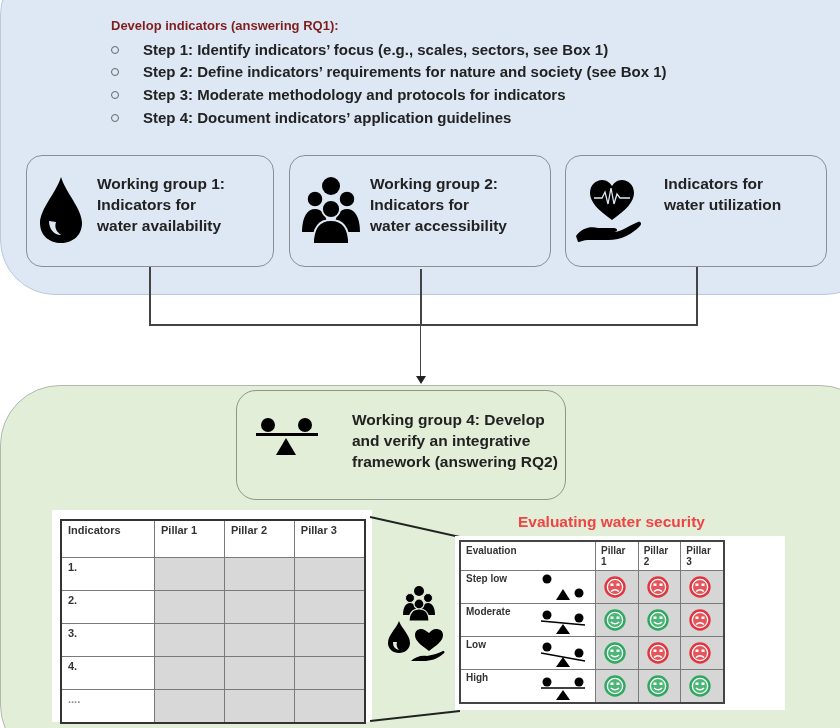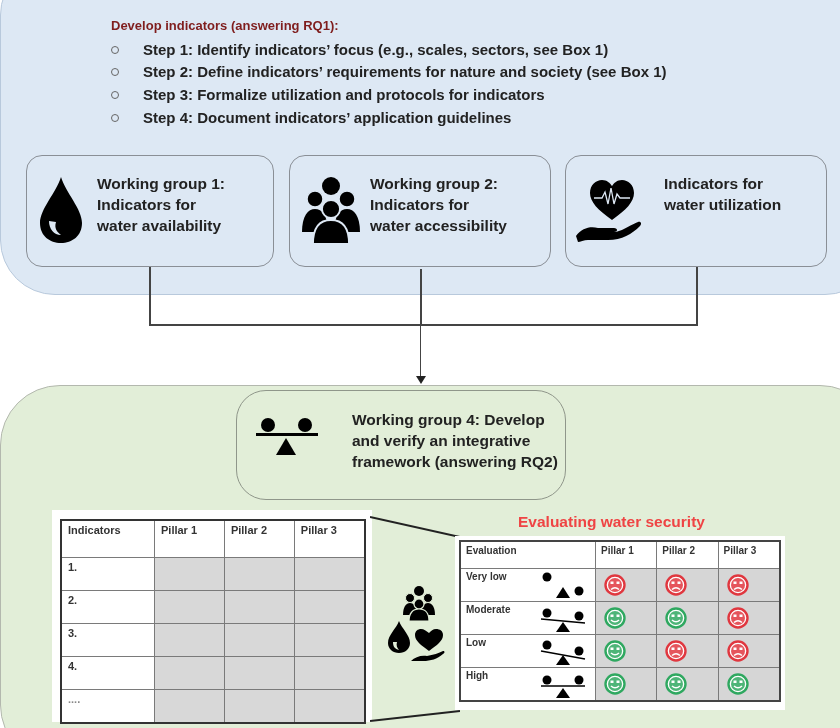--- a/index.html
+++ b/index.html
@@ -31,52 +31,52 @@
   .line { background: #444; }
 
   
   #panel-bottom {
     left: 0; top: 385px; width: 880px; height: 380px;
     background: #e2eed8; border: 1.5px solid #b3b8ae;
     border-radius: 60px; box-sizing: border-box;
   }
   #wg4-box {
     left: 236px; top: 390px; width: 330px; height: 110px;
-    background: #e2eed8; border: 1.6px solid #8f968a; border-radius: 30px; box-sizing: border-box;
+    background: #e2eed8; border: 1.6px solid #8f968a; border-radius: 20px; box-sizing: border-box;
   }
 
   
   #ind-wrap { left: 52px; top: 510px; width: 320px; height: 212px; background: #fff; }
   table.grid { border-collapse: collapse; font-size: 11px; font-weight: bold; color: #333; }
   table.grid td, table.grid th { border: 1.4px solid #7a7a7a; text-align: left; vertical-align: top; padding: 3px 6px; }
   #ind-table { position: absolute; left: 8px; top: 9px; width: 306px; border: 2px solid #333; }
   #ind-table th { height: 30px; background: #fff; }
   #ind-table td { height: 26px; }
   #ind-table td.num { background: #fff; }
   #ind-table td.gray { background: #d8d8d8; }
 
   
   #eval-title { left: 518px; top: 513px; font-size: 15.5px; font-weight: bold; color: #ef4444; }
   #eval-wrap { left: 455px; top: 536px; width: 330px; height: 174px; background: #fff; }
-  #eval-table { position: absolute; left: 4px; top: 4px; width: 322px; border: 2px solid #444; font-size: 10px; }
+  #eval-table { position: absolute; left: 4px; top: 4px; width: 266px; border: 2px solid #444; font-size: 10px; }
   #eval-table th { height: 20px; padding: 3px 5px; }
   #eval-table td { height: 28px; padding: 2px 5px; }
   #eval-table td.lvl { position: relative; width: 124px; background: #fff; }
   #eval-table td.cell { background: #d6d6d6; text-align: left; vertical-align: middle; padding-left: 8px; }
   .face { width: 22px; height: 22px; display: block; }
   .scale-small { position: absolute; right: 6px; bottom: 2px; width: 52px; height: 32px; }
 </style>
 </head>
 <body>
 
 <div id="panel-top" class="abs"></div>
 <div id="steps-title" class="abs">Develop indicators (answering RQ1):</div>
 <div class="abs step" style="top:41px"><span class="bullet"></span><span>Step 1: Identify indicators’ focus (e.g., scales, sectors, see Box 1)</span></div>
 <div class="abs step" style="top:63px"><span class="bullet"></span><span>Step 2: Define indicators’ requirements for nature and society (see Box 1)</span></div>
-<div class="abs step" style="top:86px"><span class="bullet"></span><span>Step 3: Formalize utilization and protocols for indicators</span></div>
+<div class="abs step" style="top:86px"><span class="bullet"></span><span>Step 3: Moderate methodology and protocols for indicators</span></div>
 <div class="abs step" style="top:109px"><span class="bullet"></span><span>Step 4: Document indicators’ application guidelines</span></div>
 
 <div class="abs wg-box" style="left:26px;width:248px">
   <svg class="abs" style="left:9px;top:19px" width="50" height="70" viewBox="0 0 50 70">
     <path d="M25 2 C20 18 4 34 4 48 C4 61 14 68 25 68 C36 68 46 61 46 48 C46 34 30 18 25 2 Z" fill="#000"></path>
     <path d="M13 46 C13 54 18 60 25 60 C21 57 18 53 20 47 Z" fill="#dde8f4"></path>
   </svg>
   <div class="abs wg-text" style="left:70px;top:17px">
     <div>Working group 1:</div>
     <div>Indicators for</div>
@@ -210,21 +210,21 @@
 <div id="eval-wrap" class="abs">
   <table id="eval-table" class="grid">
     <tbody>
         <tr>
       <th>Evaluation</th>
       <th>Pillar 1</th>
       <th>Pillar 2</th>
       <th>Pillar 3</th>
     </tr>
     <tr>
-      <td class="lvl"><span>Very low</span>
+      <td class="lvl"><span>Step low</span>
         <svg class="scale-small" viewBox="0 0 52 32">
               <circle cx="10" cy="10" r="4.5" fill="#000"></circle>
               <polygon points="26,20 19,31 33,31" fill="#000"></polygon>
               <circle cx="42" cy="24" r="4.5" fill="#000"></circle>
             </svg>
       </td>
       <td class="cell">
             <svg viewBox="0 0 22 22" class="face">
               <circle cx="11" cy="11" r="9.5" fill="#fff" stroke="#e0373f" stroke-width="2.4"></circle>
               <circle cx="11" cy="11" r="7" fill="#e0373f" opacity="0.85"></circle>

